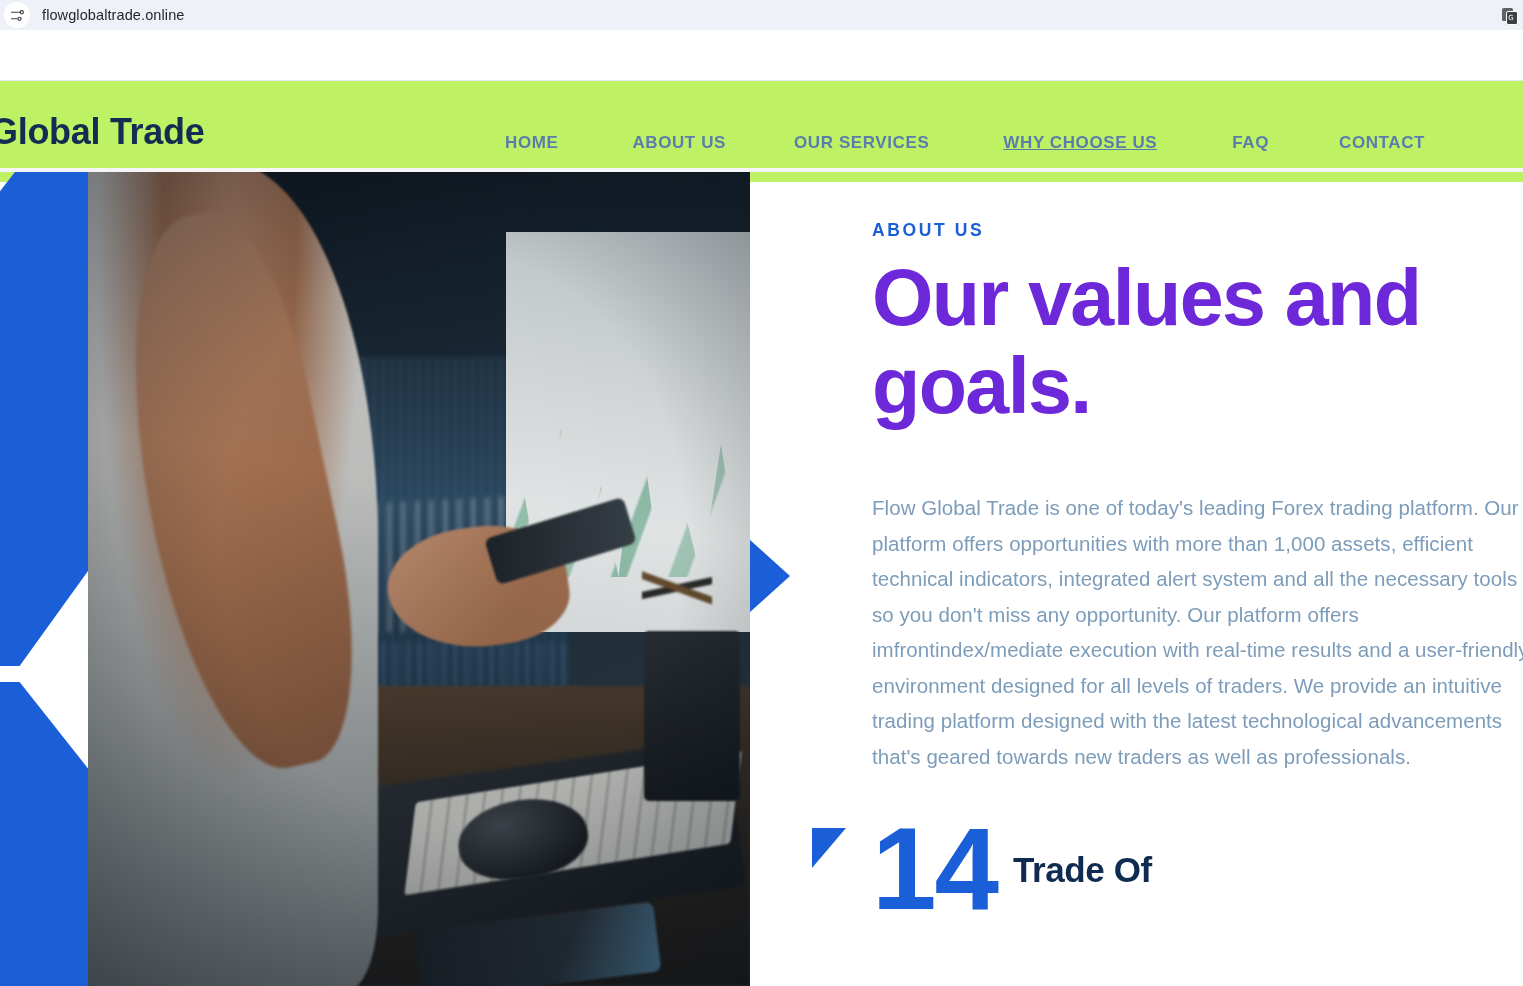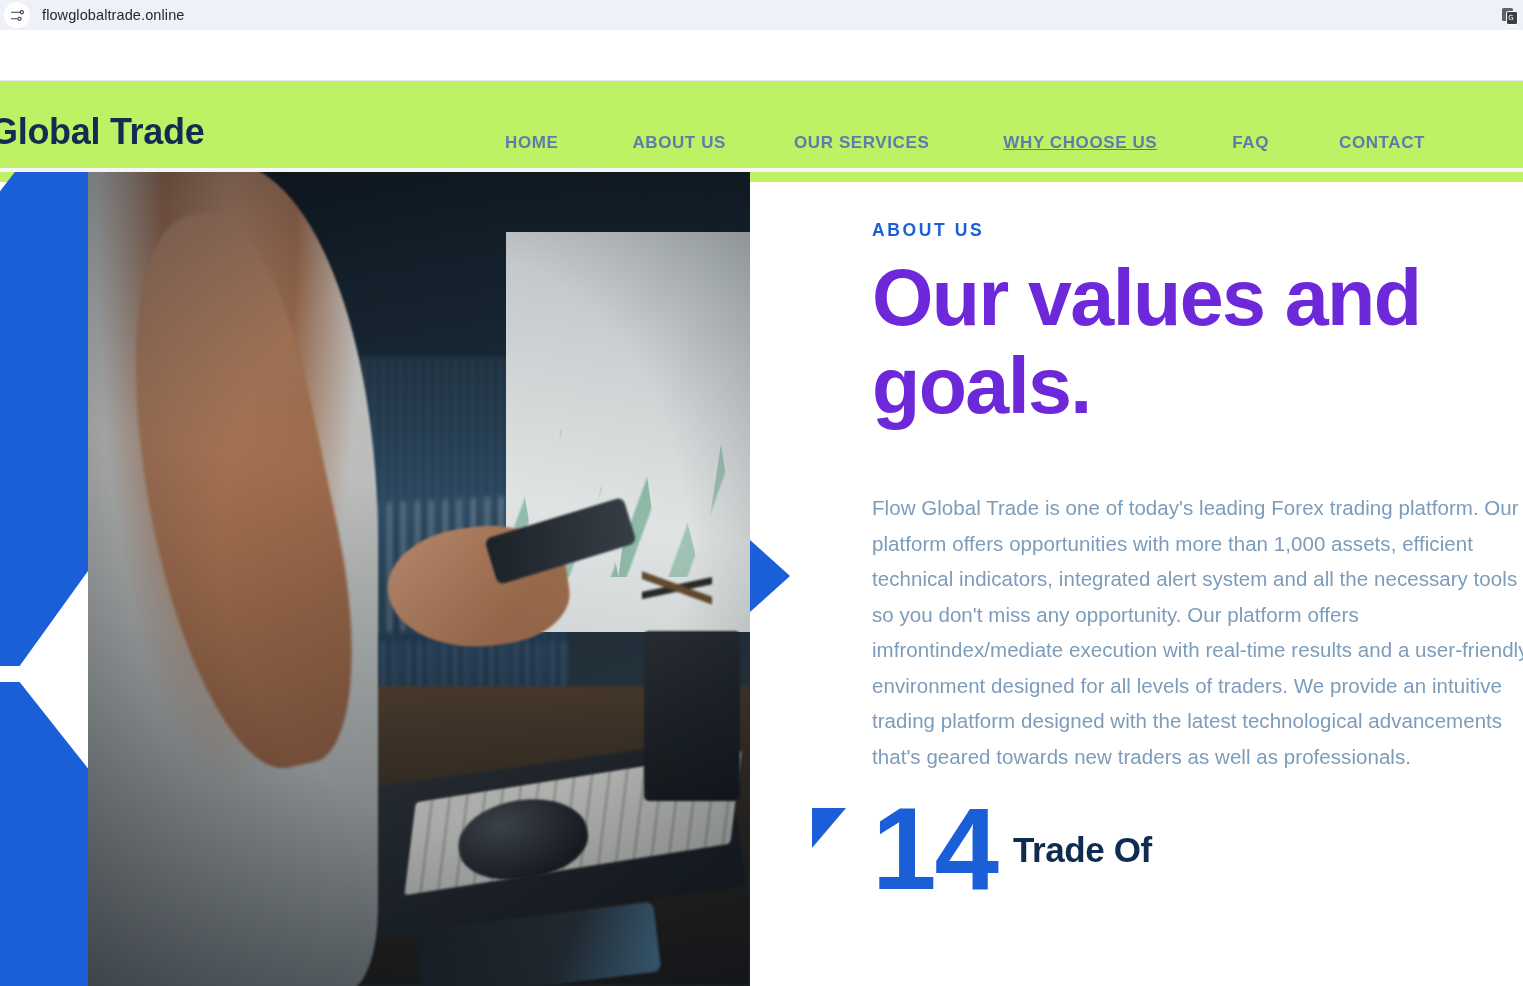--- a/index.html
+++ b/index.html
@@ -310,21 +310,21 @@
   }
   .body-copy{
     position:absolute; top:318px; left:0;
     width:662px;
     font-size:20.5px;
     line-height:35.5px;
     color:#7c9cba;
     letter-spacing:0.05px;
   }
   .stat{
-    position:absolute; top:624px; left:-60px;
+    position:absolute; top:644px; left:-60px;
     display:flex; align-items:center;
   }
   .stat-wedge{
     width:34px; height:40px;
     background:#1a5fd8;
     clip-path:polygon(0 0, 100% 0, 0 100%);
     margin-right:26px;
     align-self:flex-start;
     margin-top:12px;
     flex:none;

